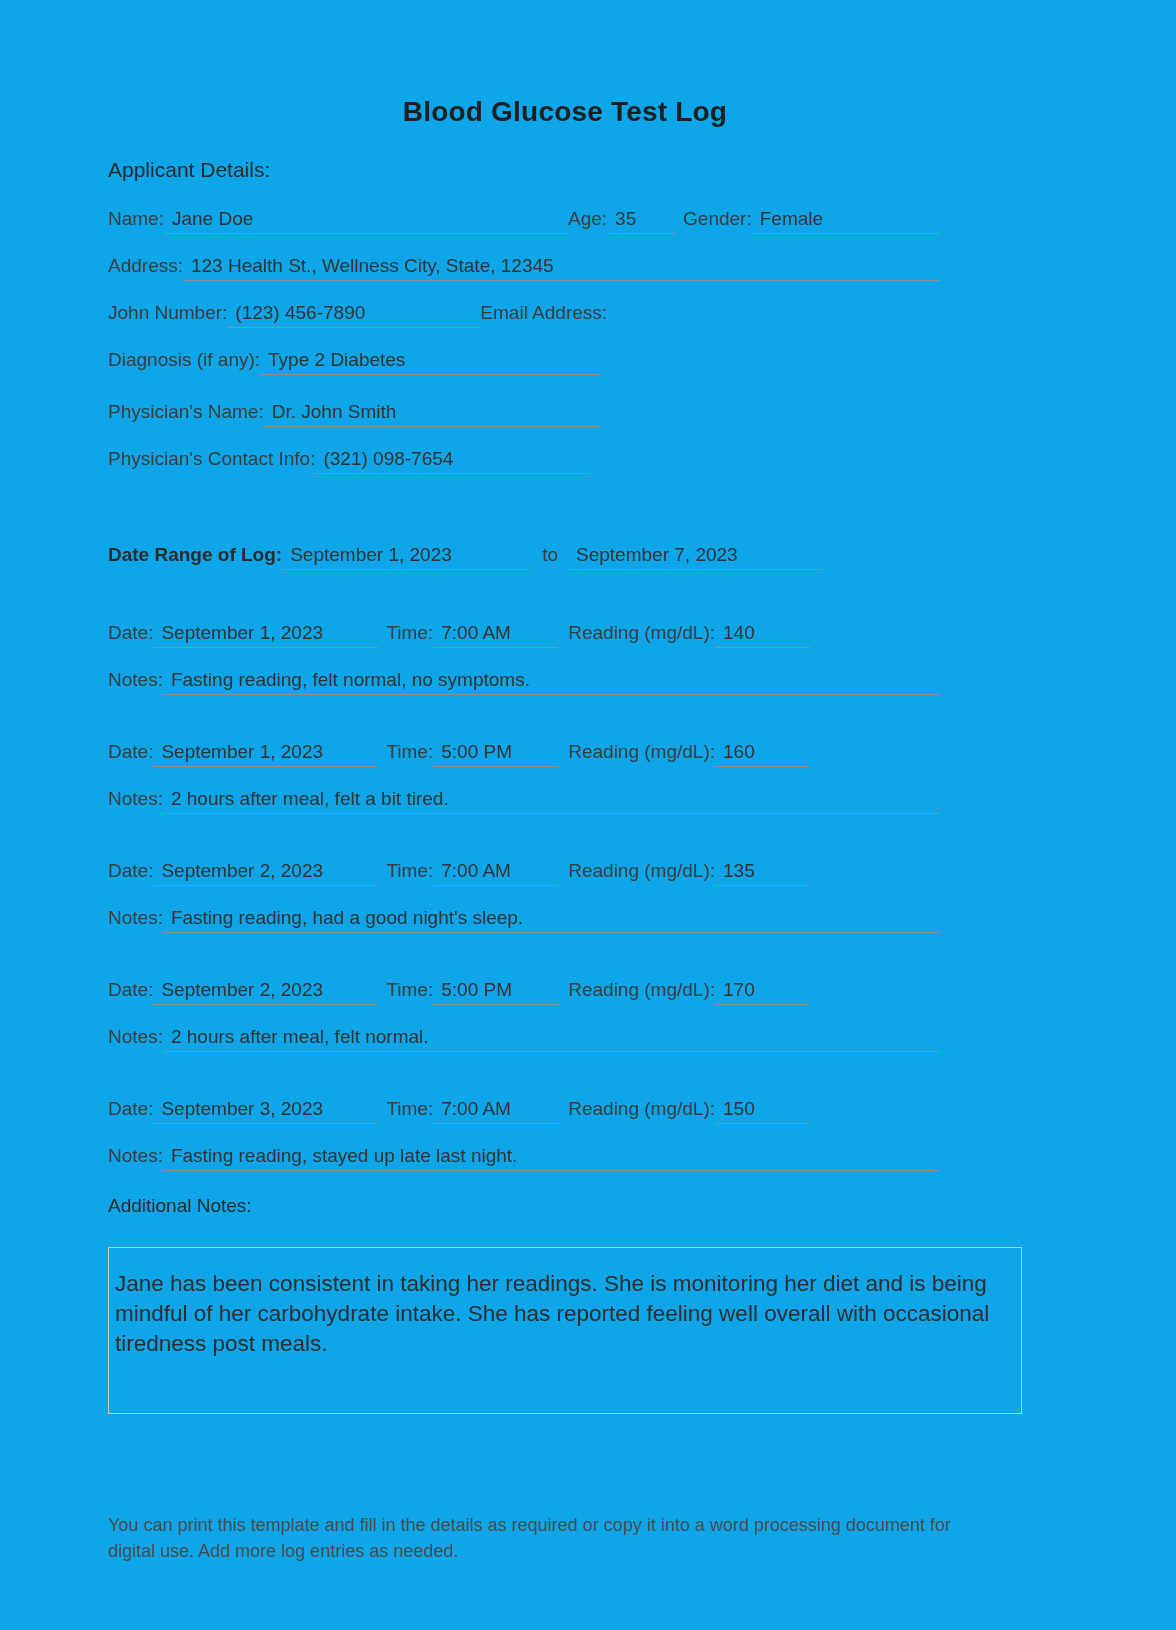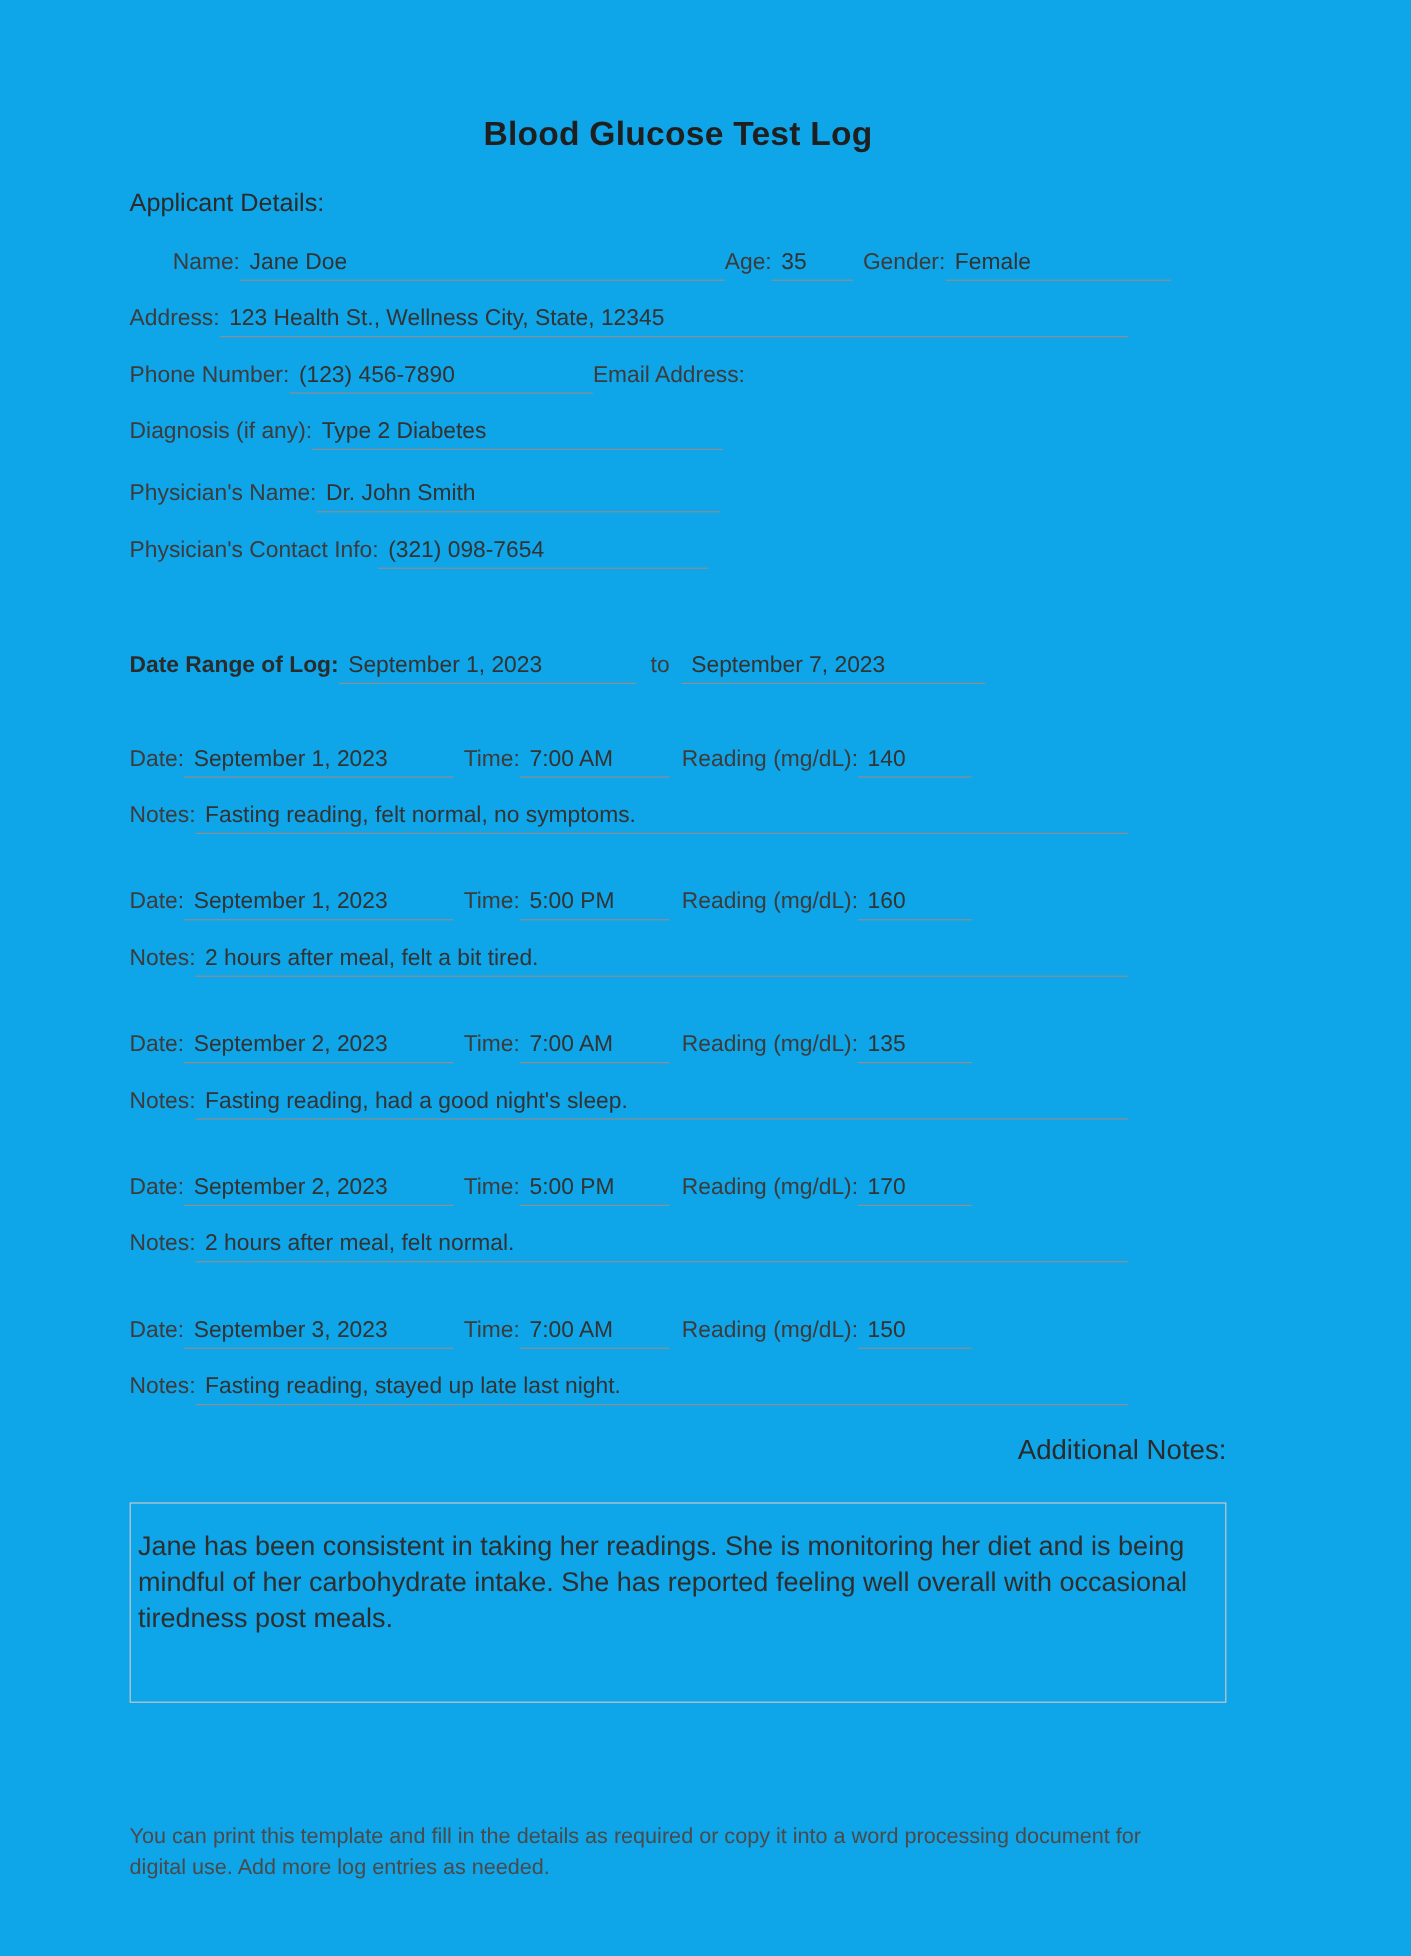--- a/index.html
+++ b/index.html
@@ -31,21 +31,21 @@
     color: #2b2b2b;
   }
   .applicant-heading { margin-top: 30px; }
   .row {
     display: flex;
     align-items: baseline;
     width: 832px;
     font-size: 19px;
     margin-top: 24px;
   }
-  .first-row { margin-top: 26px; margin-left: 36px; }
+  .first-row { margin-top: 26px; }
   .field-row { margin-top: 21px; }
   .phys-row { margin-top: 26px; }
   .lbl { white-space: nowrap; color: #3c3c3c; }
   .fill {
     border-bottom: 1.5px solid #8f8f8f;
     padding: 0 6px 3px 8px;
     white-space: nowrap;
     overflow: hidden;
   }
   .val { color: #333333; }
@@ -62,21 +62,21 @@
   .w-time { width: 125px; }
   .w-reading { width: 95px; }
   .ml8 { margin-left: 8px; }
   .ml10 { margin-left: 10px; }
   .range-row { margin-top: 70px; font-size: 19px; }
   .range-row .range-label { font-weight: bold; color: #2b2b2b; }
   .range-to { margin: 0 10px 0 12px; }
   .entry { margin-top: 46px; }
   .entry-first { margin-top: 52px; }
   .notes-row { margin-top: 21px; }
-  .addnotes-heading { margin-top: 24px; font-size: 23px; text-align: right; }
+  .addnotes-heading { margin-top: 24px; font-size: 19px; }
   .notes-box {
     margin-top: 30px;
     width: 914px;
     height: 167px;
     border: 1px solid #c9c9c9;
     padding: 21px 14px 8px 6px;
     font-size: 22.5px;
     line-height: 30px;
     color: #2e2e2e;
   }
@@ -106,21 +106,21 @@
       <span class="lbl ml8">Gender:</span>
       <span class="fill grow"><span class="val">Female</span></span>
     </div>
 
     <div class="row field-row">
       <span class="lbl">Address:</span>
       <span class="fill grow"><span class="val">123 Health St., Wellness City, State, 12345</span></span>
     </div>
 
     <div class="row field-row">
-      <span class="lbl">Phone Number:</span>
+      <span class="lbl">John Number:</span>
       <span class="fill w-phone"><span class="val">(123) 456-7890</span></span>
       <span class="lbl">Email Address:</span>
     </div>
 
     <div class="row field-row">
       <span class="lbl">Diagnosis (if any):</span>
       <span class="fill w-diagnosis"><span class="val">Type 2 Diabetes</span></span>
     </div>
 
     <div class="row phys-row">

